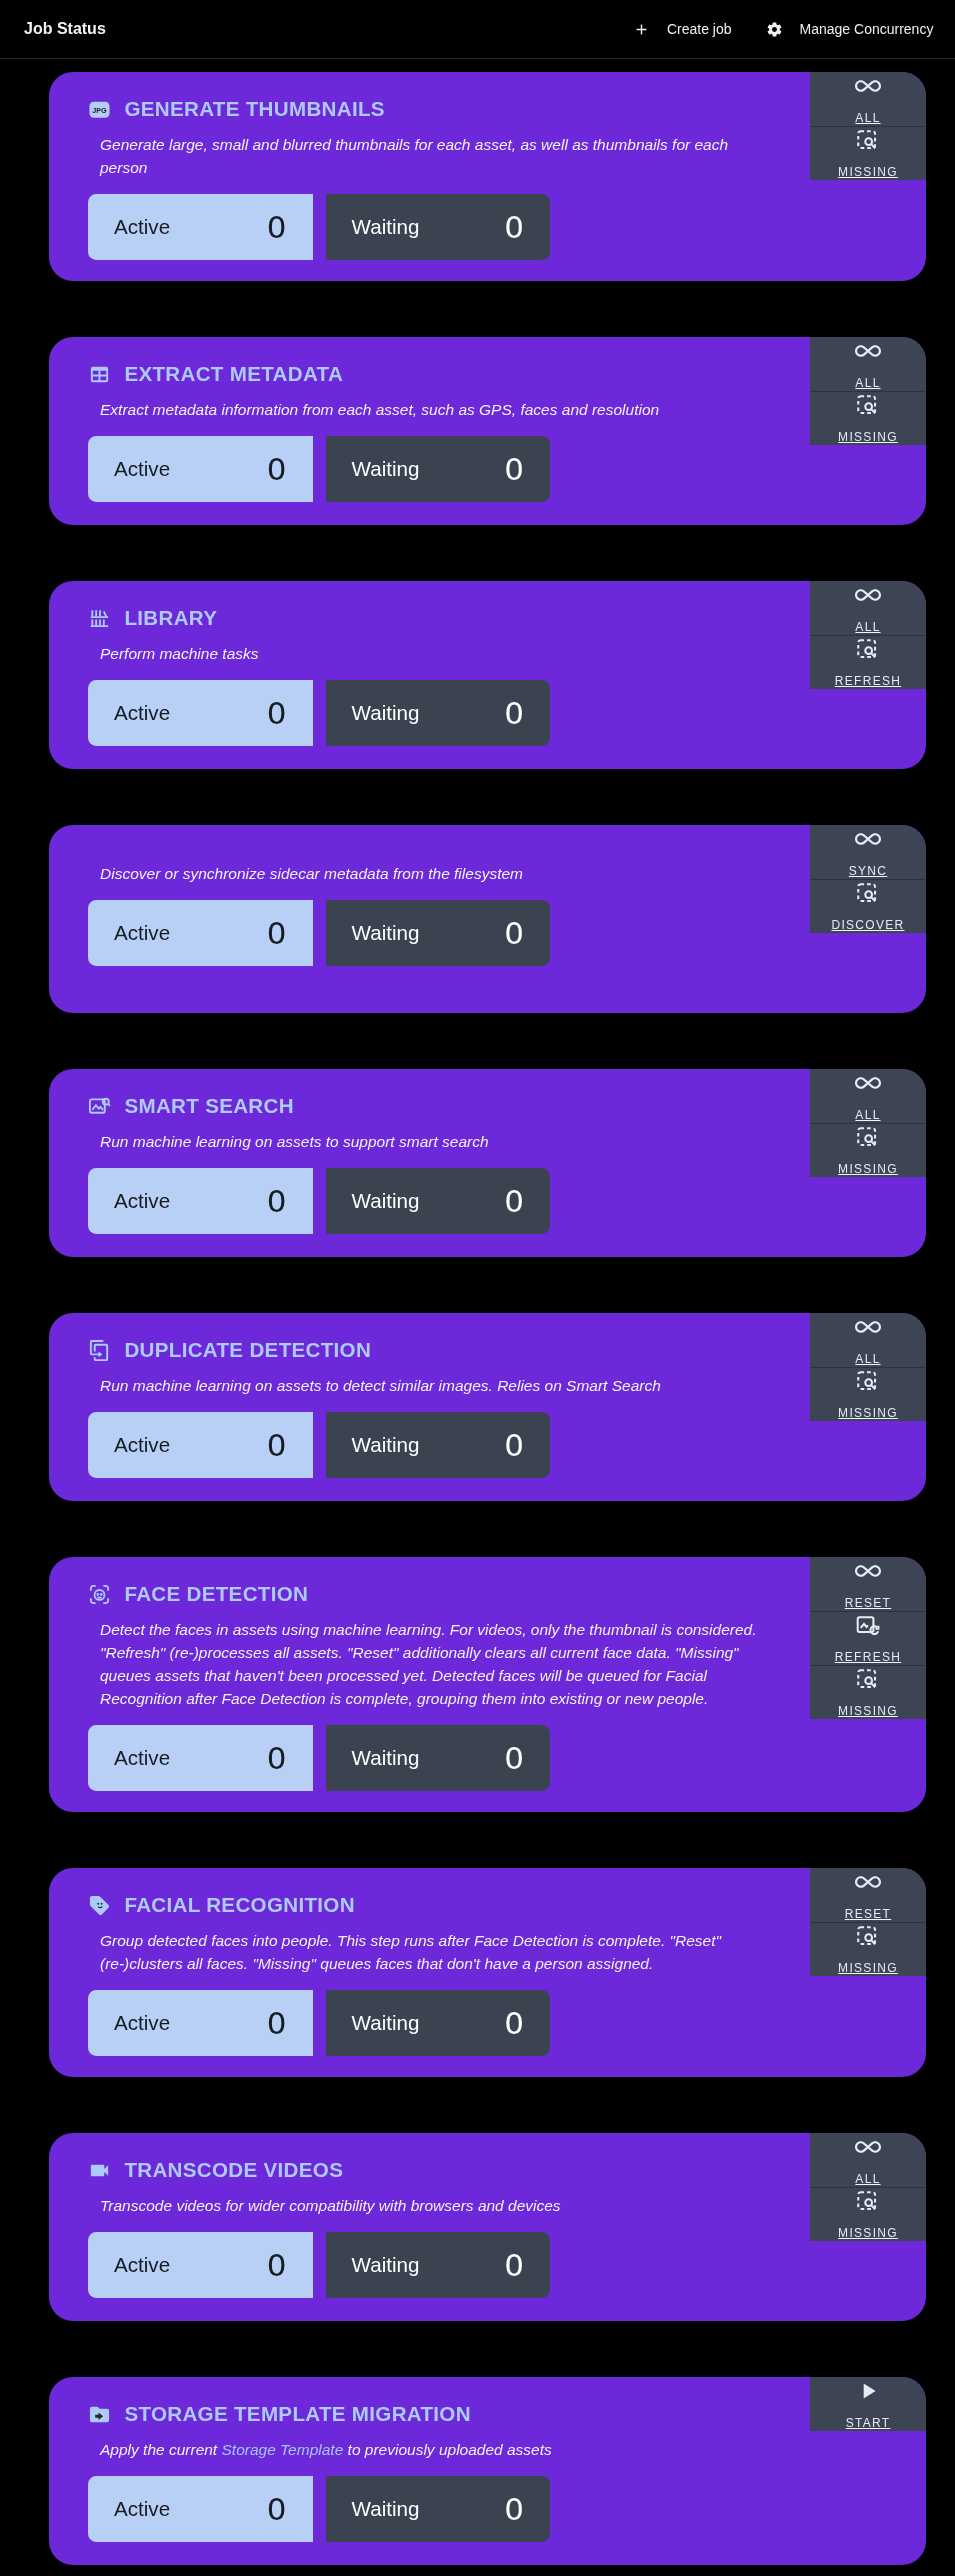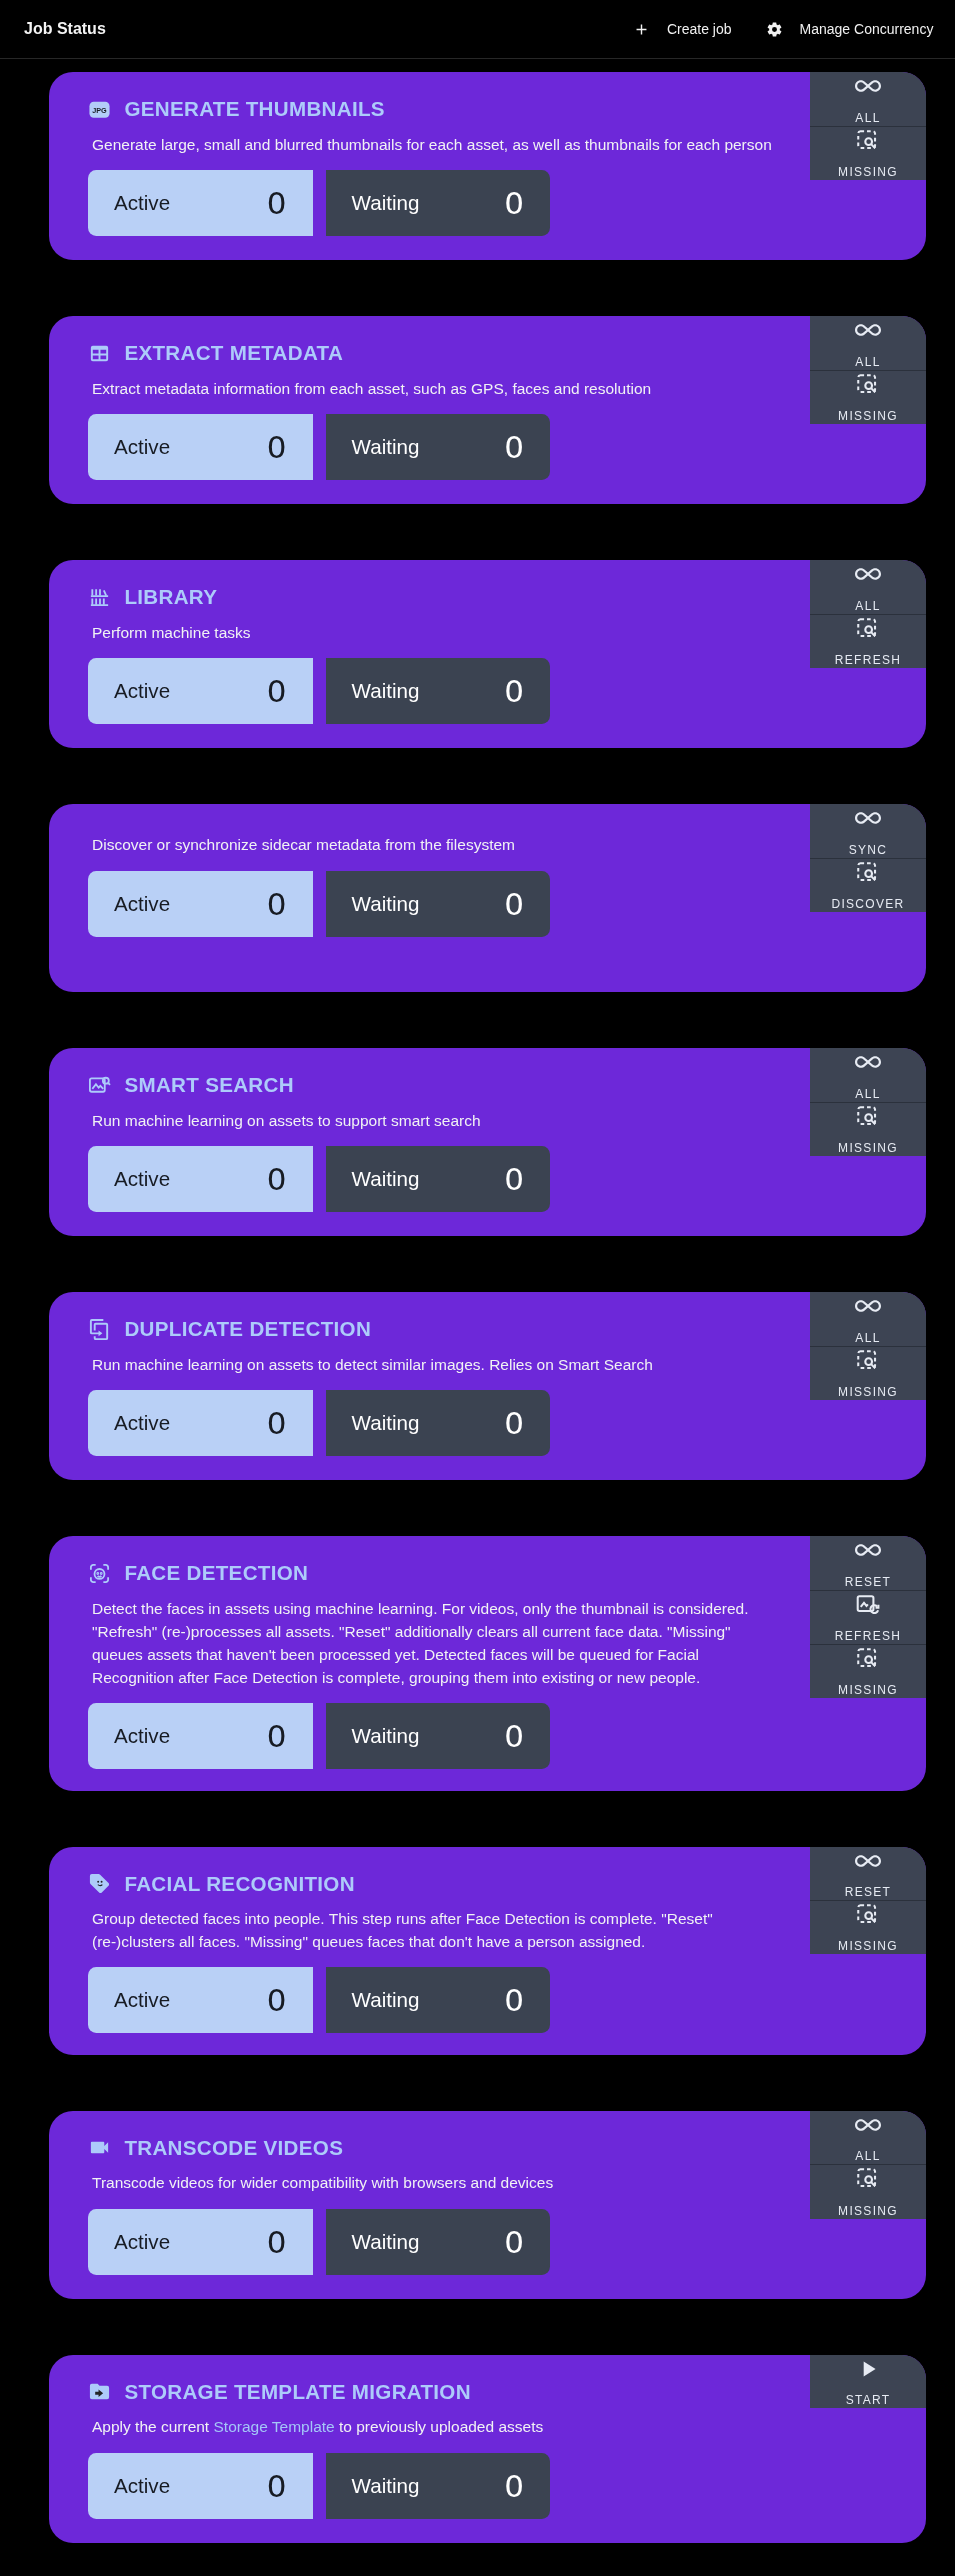--- a/index.html
+++ b/index.html
@@ -13,31 +13,31 @@
   .topbar-btn svg{width:17px;height:17px;display:block;}
 
   
   .cards{padding:13.4px 0 0 49px;}
   .job-card{width:877px;min-height:188px;background:#6d28d9;border-radius:24px;display:flex;align-items:flex-start;overflow:hidden;margin-bottom:56px;box-sizing:border-box;}
   .card-body{flex:1;padding:25px 20.6px 21.6px 39px;box-sizing:border-box;}
   .title-row{display:flex;align-items:center;gap:13.4px;margin-bottom:11.3px;}
   .title-row .job-icon{width:23px;height:23px;flex:0 0 auto;color:#adcbfa;}
   .title-row .job-icon svg{width:100%;height:100%;display:block;}
   .job-title{margin:0;font-size:20.6px;font-weight:700;letter-spacing:0.3px;color:#adcbfa;}
-  .job-desc{margin:4px;font-size:15.5px;line-height:23px;color:#f1f2f4;max-width:690px;}
+  .job-desc{margin:12px;font-size:15.5px;line-height:23px;color:#f1f2f4;max-width:690px;font-style:italic;}
   .job-desc .tpl-link{color:#a4c6f7;cursor:pointer;}
   .counters{display:flex;width:462px;height:66px;border-radius:8.2px;overflow:hidden;margin-top:14.4px;gap:13px;}
   .counter{flex:1;display:flex;align-items:center;justify-content:space-between;padding:0 26px;box-sizing:border-box;}
   .counter .c-label{font-size:20.6px;font-weight:400;}
   .counter .c-value{font-size:31px;font-weight:400;font-family:"DejaVu Sans",sans-serif;}
   .counter.active{background:#b9d0f6;color:#171b23;}
   .counter.waiting{background:#3b4351;color:#ffffff;}
 
   
-  .card-actions{width:116px;background:#3d4453;display:flex;flex-direction:column;flex:0 0 auto;}
+  .card-actions{width:116px;background:#3d4453;display:flex;flex-direction:column;flex:0 0 auto;text-decoration:underline;}
   .action-btn{flex:1;display:flex;flex-direction:column;align-items:center;justify-content:center;gap:11.3px;background:none;border:none;color:#e7ebf3;cursor:pointer;font-family:inherit;}
   .action-btn + .action-btn{border-top:1px solid rgba(15,18,24,.38);}
   .action-btn .a-icon{width:26px;height:26px;color:#e7ebf3;}
   .action-btn .a-icon svg{width:100%;height:100%;display:block;}
   .action-btn .a-label{font-size:12px;letter-spacing:1.3px;font-weight:400;}
 </style>
 </head>
 <body>
 
 <header class="topbar">

